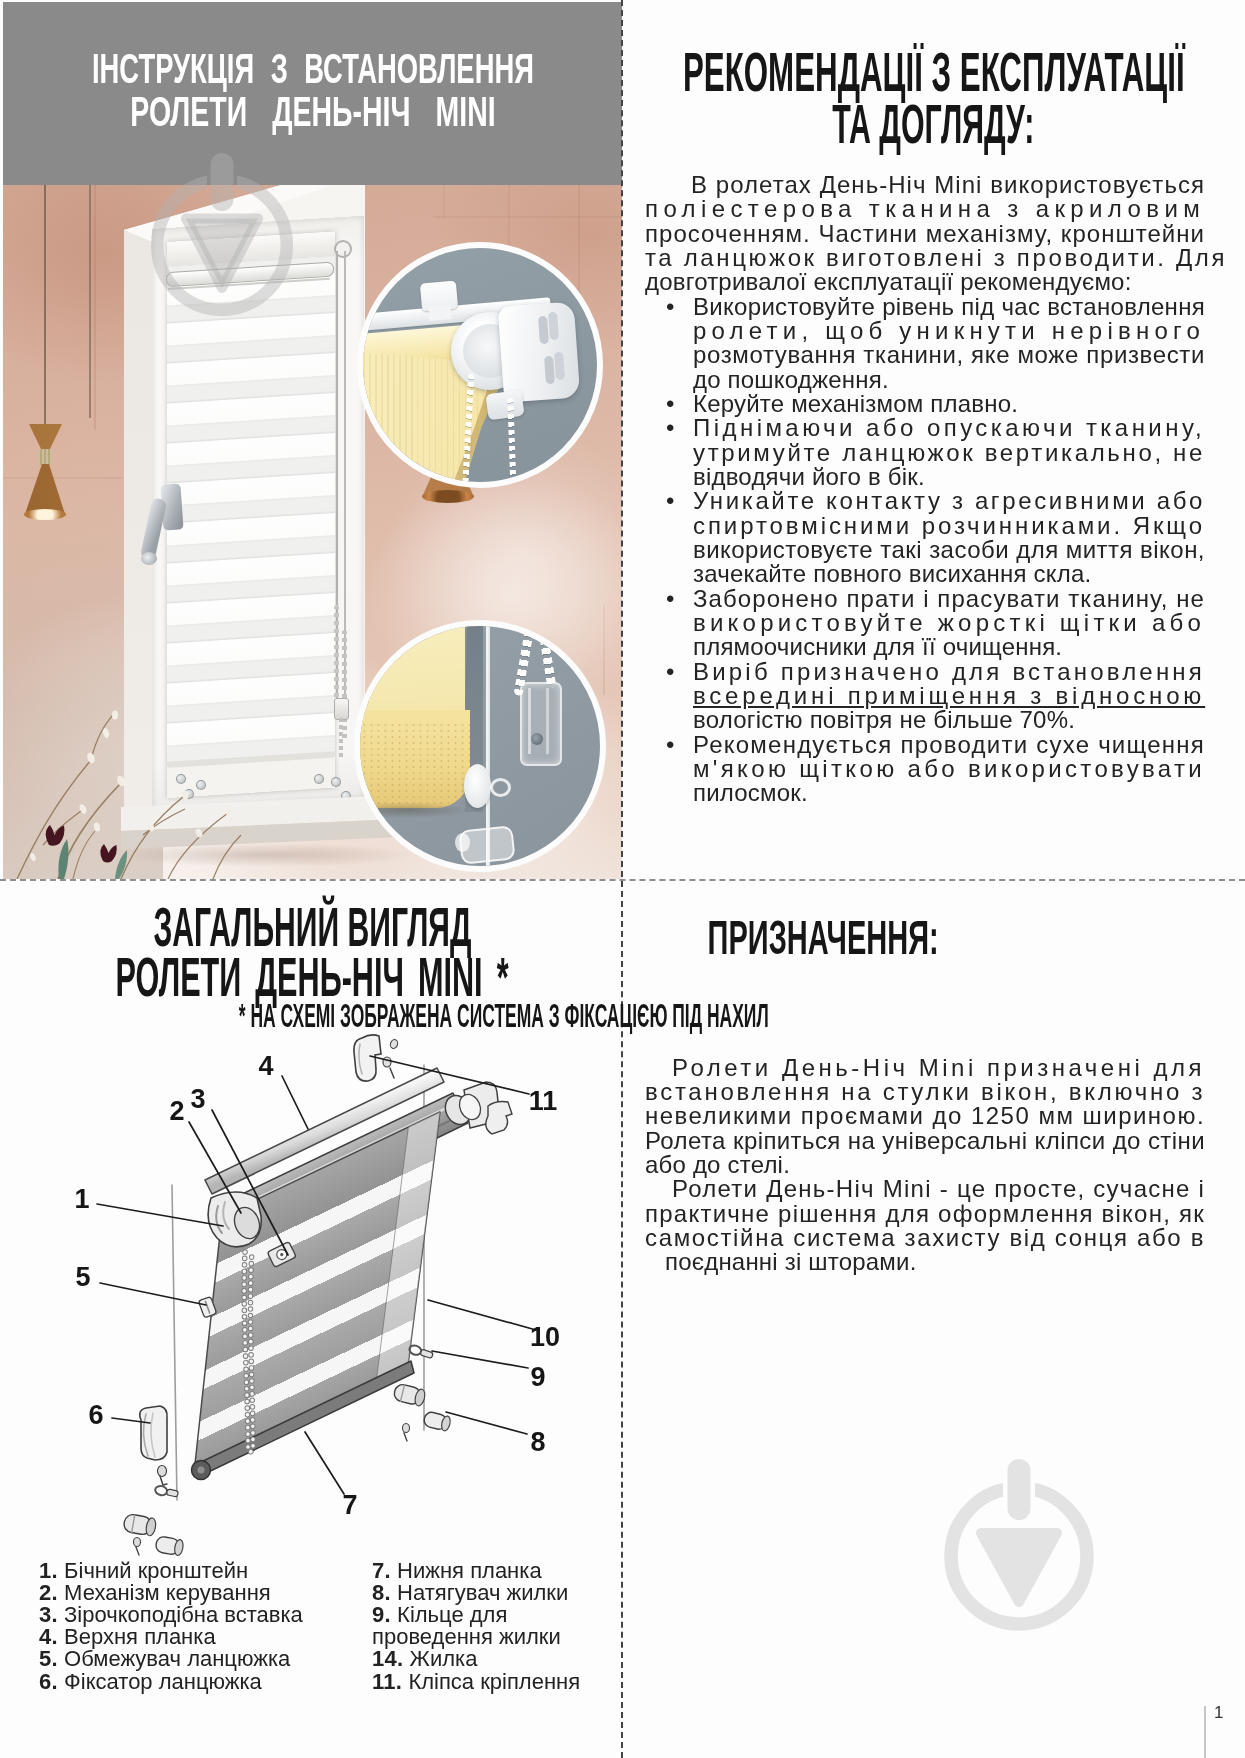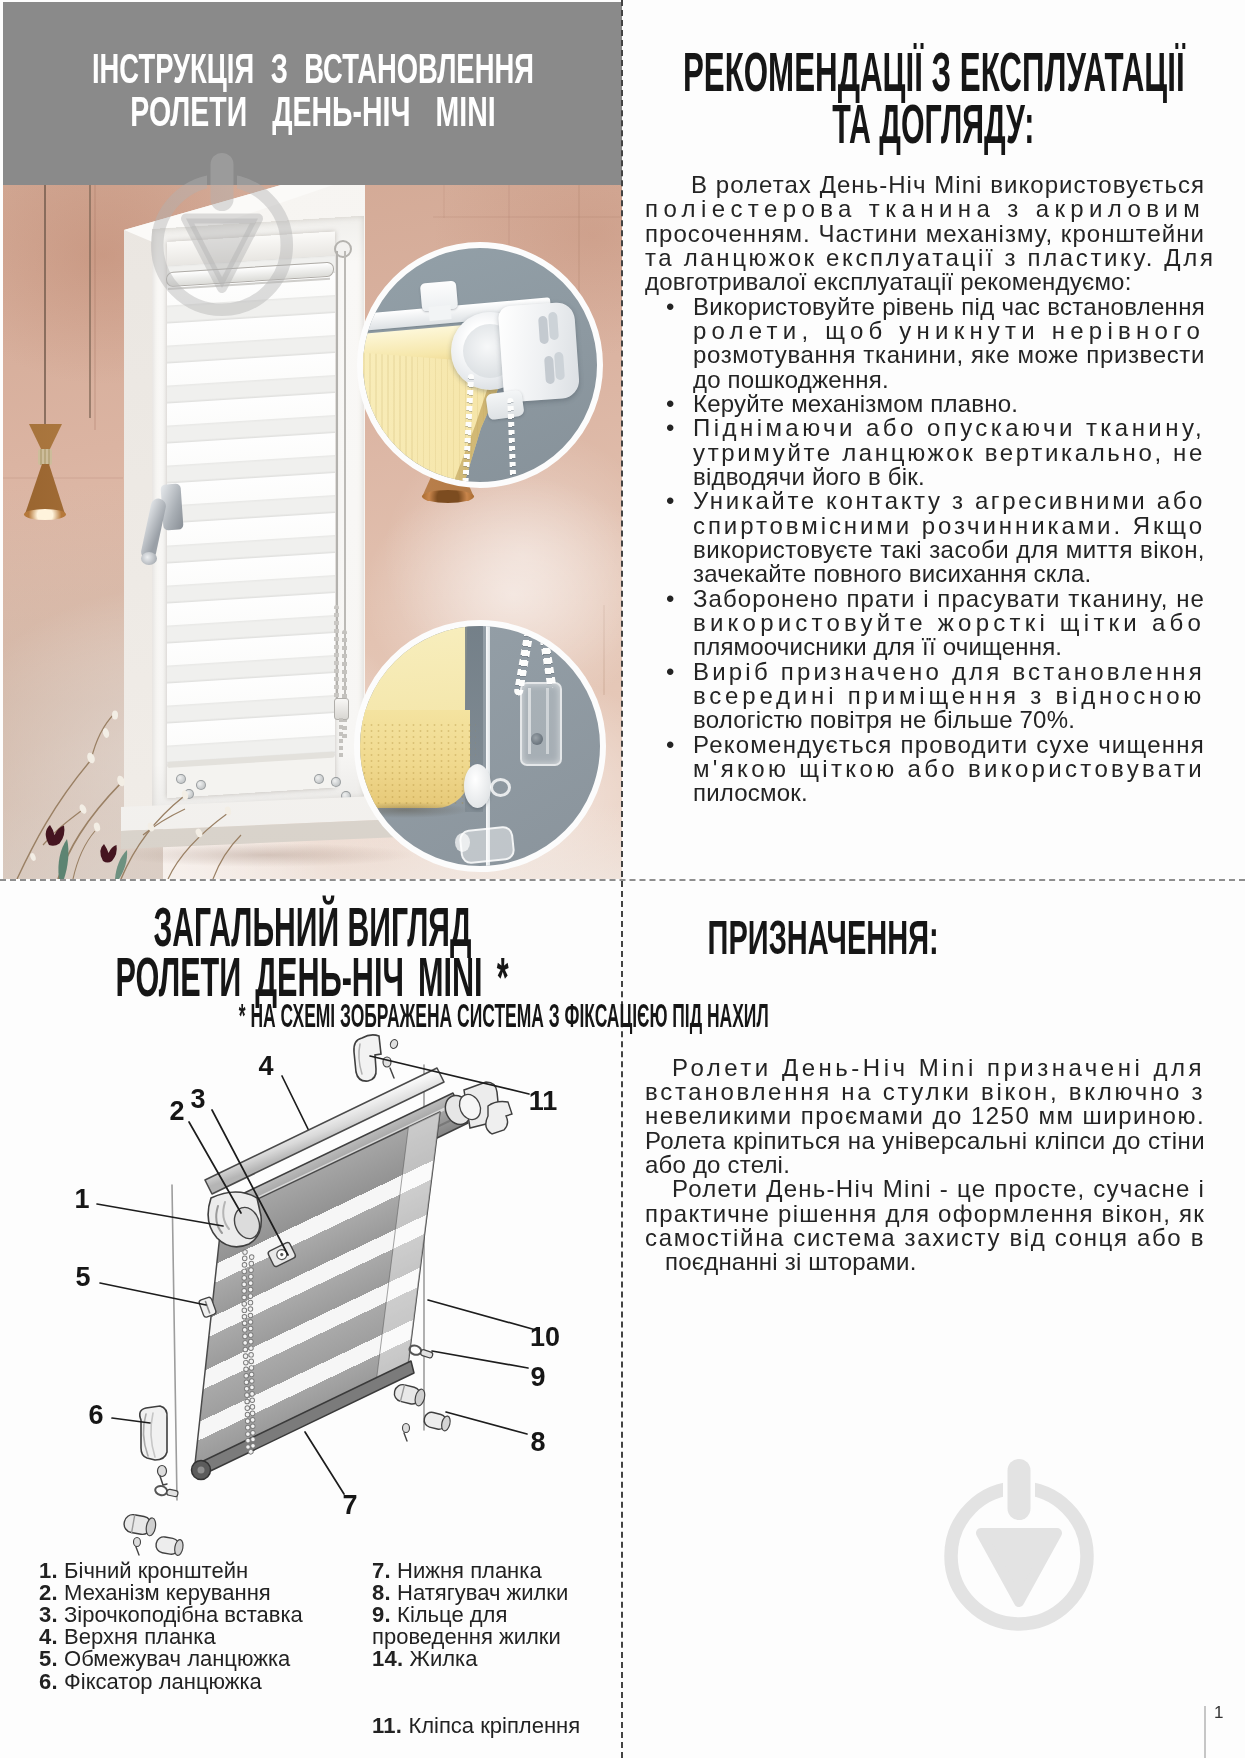--- a/index.html
+++ b/index.html
@@ -169,21 +169,21 @@
   <span class="cond" style="font-size:56px;transform:scaleX(0.559);transform-origin:50% 50%;">РЕКОМЕНДАЦІЇ З ЕКСПЛУАТАЦІЇ</span>
 </div>
 <div class="abs" style="left:622px;top:91px;width:623px;display:flex;justify-content:center;">
   <span class="cond" style="font-size:56px;transform:scaleX(0.542);transform-origin:50% 50%;">ТА ДОГЛЯДУ:</span>
 </div>
 
 <div id="rtext">
 <div class="line" style="letter-spacing:1.05px;top:171.0px;"><span style="display:inline-block;width:46px;"></span>В ролетах День-Ніч Mini використовується</div>
 <div class="line" style="letter-spacing:5.39px;top:195.3px;">поліестерова тканина з акриловим</div>
 <div class="line" style="letter-spacing:1.03px;top:219.7px;">просоченням. Частини механізму, кронштейни</div>
-<div class="line" style="letter-spacing:2.64px;top:244.0px;">та ланцюжок експлуатації з пластику. Для</div>
+<div class="line" style="letter-spacing:2.64px;top:244.0px;">та ланцюжок виготовлені з проводити. Для</div>
 <div class="line l" style="top:268.3px;">довготривалої експлуатації рекомендуємо:</div>
 <div class="bullet" style="top:292.6px;">•</div>
 <div class="line" style="letter-spacing:0.30px;top:292.6px;left:693px;width:512px;">Використовуйте рівень під час встановлення</div>
 <div class="line" style="letter-spacing:5.22px;top:317.0px;left:693px;width:512px;">ролети, щоб уникнути нерівного</div>
 <div class="line" style="letter-spacing:0.64px;top:341.3px;left:693px;width:512px;">розмотування тканини, яке може призвести</div>
 <div class="line l" style="top:365.6px;left:693px;width:512px;">до пошкодження.</div>
 <div class="bullet" style="top:390.0px;">•</div>
 <div class="line l" style="top:390.0px;left:693px;width:512px;">Керуйте механізмом плавно.</div>
 <div class="bullet" style="top:414.3px;">•</div>
 <div class="line" style="letter-spacing:3.45px;top:414.3px;left:693px;width:512px;">Піднімаючи або опускаючи тканину,</div>
@@ -193,21 +193,21 @@
 <div class="line" style="letter-spacing:2.63px;top:487.3px;left:693px;width:512px;">Уникайте контакту з агресивними або</div>
 <div class="line" style="letter-spacing:2.92px;top:511.6px;left:693px;width:512px;">спиртовмісними розчинниками. Якщо</div>
 <div class="line" style="letter-spacing:0.46px;top:536.0px;left:693px;width:512px;">використовуєте такі засоби для миття вікон,</div>
 <div class="line l" style="top:560.3px;left:693px;width:512px;">зачекайте повного висихання скла.</div>
 <div class="bullet" style="top:584.6px;">•</div>
 <div class="line" style="letter-spacing:1.08px;top:584.6px;left:693px;width:512px;">Заборонено прати і прасувати тканину, не</div>
 <div class="line" style="letter-spacing:4.22px;top:608.9px;left:693px;width:512px;">використовуйте жорсткі щітки або</div>
 <div class="line l" style="top:633.3px;left:693px;width:512px;">плямоочисники для її очищення.</div>
 <div class="bullet" style="top:657.6px;">•</div>
 <div class="line" style="letter-spacing:3.20px;top:657.6px;left:693px;width:512px;">Виріб призначено для встановлення</div>
-<div class="line" style="letter-spacing:3.81px;top:681.9px;left:693px;width:512px;">всередині приміщення з відносною</div>
+<div class="line" style="letter-spacing:3.81px;top:681.9px;left:693px;width:512px;text-decoration:underline;">всередині приміщення з відносною</div>
 <div class="line l" style="top:706.3px;left:693px;width:512px;">вологістю повітря не більше 70%.</div>
 <div class="bullet" style="top:730.6px;">•</div>
 <div class="line" style="letter-spacing:1.23px;top:730.6px;left:693px;width:512px;">Рекомендується проводити сухе чищення</div>
 <div class="line" style="letter-spacing:3.34px;top:754.9px;left:693px;width:512px;">м'якою щіткою або використовувати</div>
 <div class="line l" style="top:779.2px;left:693px;width:512px;">пилосмок.</div>
 </div>
 
 <div class="abs" style="left:3px;top:895px;width:619px;display:flex;justify-content:center;">
   <span class="cond" style="font-size:55px;transform:scaleX(0.5475);transform-origin:50% 50%;">ЗАГАЛЬНИЙ ВИГЛЯД</span>
 </div>
@@ -377,21 +377,21 @@
 <div class="lg" style="left:39px;top:1579.7px;"><b>2.</b> Механізм керування</div>
 <div class="lg" style="left:39px;top:1601.9px;"><b>3.</b> Зірочкоподібна вставка</div>
 <div class="lg" style="left:39px;top:1624.1px;"><b>4.</b> Верхня планка</div>
 <div class="lg" style="left:39px;top:1646.3px;"><b>5.</b> Обмежувач ланцюжка</div>
 <div class="lg" style="left:39px;top:1668.5px;"><b>6.</b> Фіксатор ланцюжка</div>
 <div class="lg" style="left:372px;top:1557.5px;"><b>7.</b> Нижня планка</div>
 <div class="lg" style="left:372px;top:1579.7px;"><b>8.</b> Натягувач жилки</div>
 <div class="lg" style="left:372px;top:1601.9px;"><b>9.</b> Кільце для</div>
 <div class="lg" style="left:372px;top:1624.1px;">проведення жилки</div>
 <div class="lg" style="left:372px;top:1646.3px;"><b>14.</b> Жилка</div>
-<div class="lg" style="left:372px;top:1668.5px;margin-top:44px;"><b>11.</b> Кліпса кріплення</div>
+<div class="lg" style="left:372px;top:1668.5px;"><b>11.</b> Кліпса кріплення</div>
 </div>
 
 <div class="abs" style="left:622px;top:909px;width:623px;display:flex;justify-content:flex-start;">
   <span class="cond" style="font-size:49px;position:relative;left:6px;transform:scaleX(0.592);transform-origin:50% 50%;">ПРИЗНАЧЕННЯ:</span>
 </div>
 <div id="ptext">
 <div class="line" style="letter-spacing:3.51px;top:1053.7px;"><span style="display:inline-block;width:27px;"></span>Ролети День-Ніч Mini призначені для</div>
 <div class="line" style="letter-spacing:2.72px;top:1078.0px;">встановлення на стулки вікон, включно з</div>
 <div class="line" style="letter-spacing:1.48px;top:1102.4px;">невеликими проємами до 1250 мм шириною.</div>
 <div class="line" style="letter-spacing:0.41px;top:1126.7px;">Ролета кріпиться на універсальні кліпси до стіни</div>

